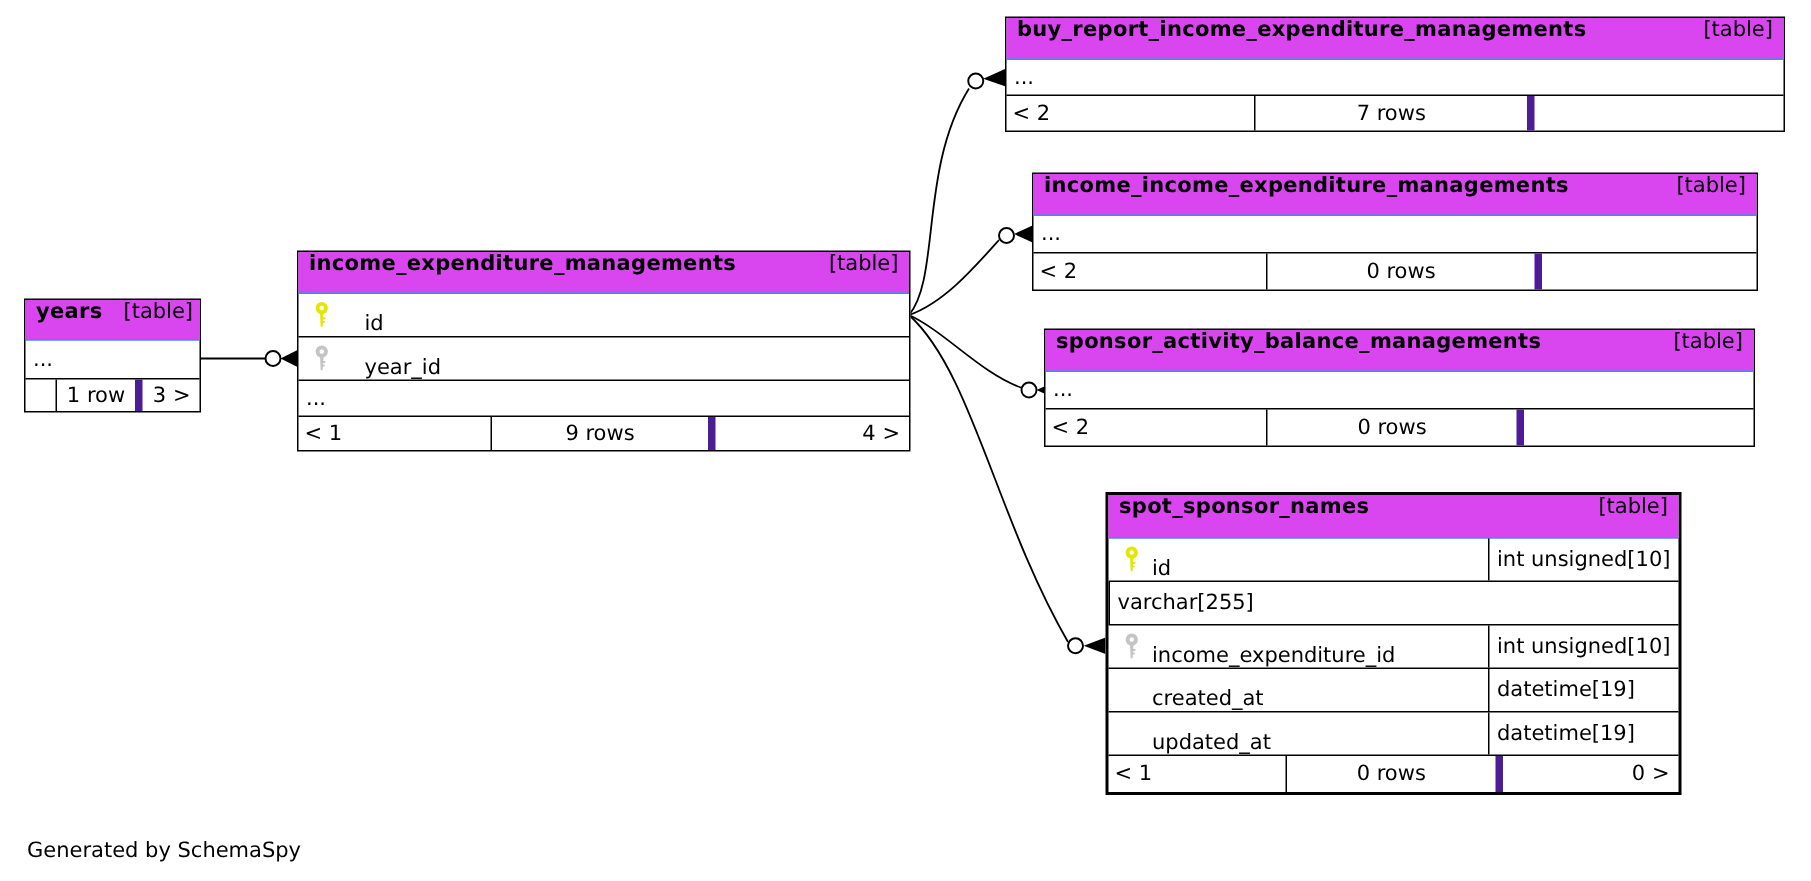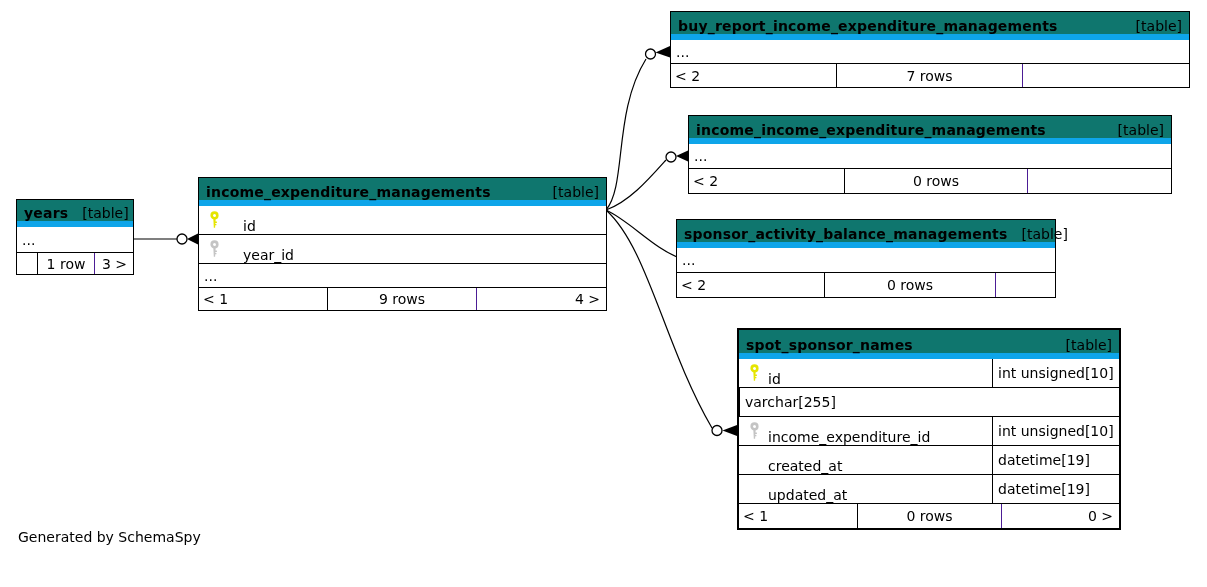--- a/index.html
+++ b/index.html
@@ -20,23 +20,23 @@
   .tbl {
     position: absolute;
     z-index: 1;
     background: #ffffff;
     border: 1px solid #000000;
   }
   .tbl.current { border-width: 2px; }
   .thead {
     display: flex;
     justify-content: space-between;
-    align-items: flex-end;
-    background: #0f766e;
-    border-bottom: 6px solid #0ea5e9;
+    align-items: flex-start;
+    background: #d946ef;
+    border-bottom: 1px solid #0ea5e9;
     padding: 0 7px;
     white-space: nowrap;
   }
   .tname { font-weight: bold; letter-spacing: 0.2px; }
   .ttag { margin-left: 14px; }
   .crow {
     position: relative;
     display: flex;
     align-items: flex-end;
     border-bottom: 1px solid #000000;
@@ -61,21 +61,21 @@
   }
   .erow {
     display: flex;
     align-items: center;
     border-bottom: 1px solid #000000;
     padding: 0 5px;
   }
   .tfoot { display: flex; align-items: stretch; }
   .fc { display: flex; align-items: center; }
   .fl { border-right: 1px solid #000000; padding: 0 4px; }
-  .fm { border-right: 1px solid #4c1d95; justify-content: center; }
+  .fm { border-right: 5px solid #4c1d95; justify-content: center; }
   .fr { flex: 1; justify-content: flex-end; padding: 0 6px; }
   .gen { position: absolute; z-index: 1; }
 </style>
 </head>
 <body>
 
 <div id="canvas">
 
   <svg class="wires" width="1207" height="587">
     <g stroke="#000000" stroke-width="1.2" fill="none">
@@ -109,21 +109,21 @@
     <div class="erow" style="height:26px">
       <span>...</span>
     </div>
     <div class="tfoot" style="height:21px">
       <span class="fc fl" style="width:21px"></span>
       <span class="fc fm" style="width:57px">1 row</span>
       <span class="fc fr">3 &gt;</span>
     </div>
   </div>
 
-  <div class="tbl" style="left:198px;top:177px;width:409px">
+  <div class="tbl" style="left:198px;top:167px;width:409px">
     <div class="thead" style="height:28px">
       <span class="tname">income_expenditure_managements</span>
       <span class="ttag">[table]</span>
     </div>
     <div class="crow" style="height:29px">
       <span class="keyholder">
         <svg class="key-icon" width="11" height="18" viewBox="0 0 11 18">
           <circle cx="5.5" cy="4.4" r="2.8" fill="none" stroke-width="2.6" stroke="#e5e500"></circle>
           <path d="M4.3,7 h2.4 l-0.6,9.8 h-1.3 Z M6.3,10.6 h1.6 v1.4 h-1.6 Z M6.1,13 h1.3 v1.3 h-1.3 Z" fill="#e5e500"></path>
         </svg>
@@ -172,21 +172,21 @@
     <div class="erow" style="height:25px">
       <span>...</span>
     </div>
     <div class="tfoot" style="height:24px">
       <span class="fc fl" style="width:156px">&lt; 2</span>
       <span class="fc fm" style="width:183px">0 rows</span>
       <span class="fc fr"></span>
     </div>
   </div>
 
-  <div class="tbl" style="left:676px;top:219px;width:380px">
+  <div class="tbl" style="left:696px;top:219px;width:474px">
     <div class="thead" style="height:28px">
       <span class="tname">sponsor_activity_balance_managements</span>
       <span class="ttag">[table]</span>
     </div>
     <div class="erow" style="height:25px">
       <span>...</span>
     </div>
     <div class="tfoot" style="height:24px">
       <span class="fc fl" style="width:148px">&lt; 2</span>
       <span class="fc fm" style="width:171px">0 rows</span>
@@ -230,15 +230,15 @@
       <span class="cname">updated_at</span>
       <span class="ctype">datetime[19]</span>
     </div>
     <div class="tfoot" style="height:24px">
       <span class="fc fl" style="width:119px">&lt; 1</span>
       <span class="fc fm" style="width:144px">0 rows</span>
       <span class="fc fr">0 &gt;</span>
     </div>
   </div>
 
-  <div class="gen" style="left:18px;top:529px">Generated by SchemaSpy</div>
+  <div class="gen" style="left:18px;top:559px">Generated by SchemaSpy</div>
 
 </div>
 
 </body></html>

